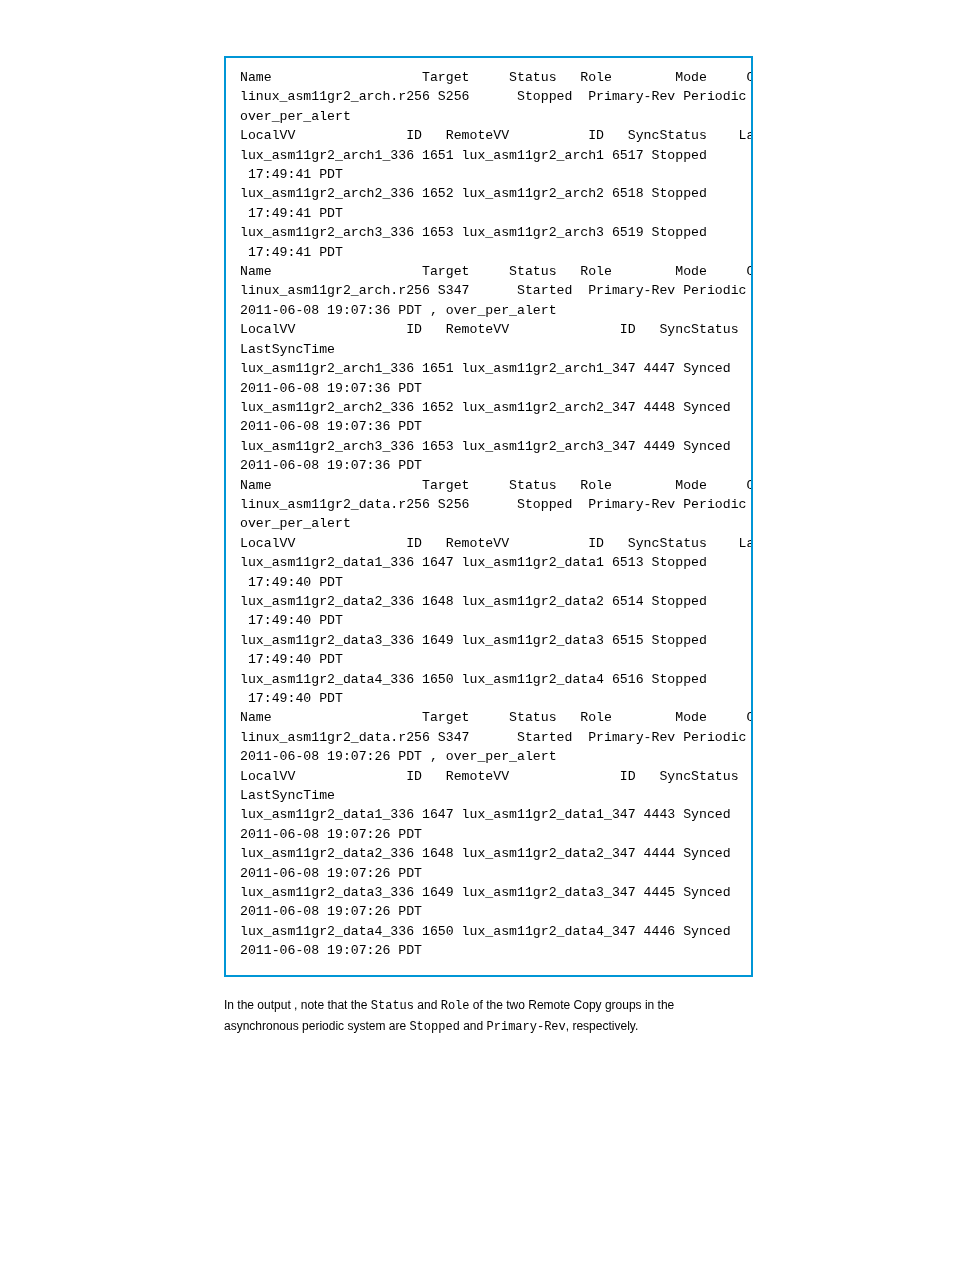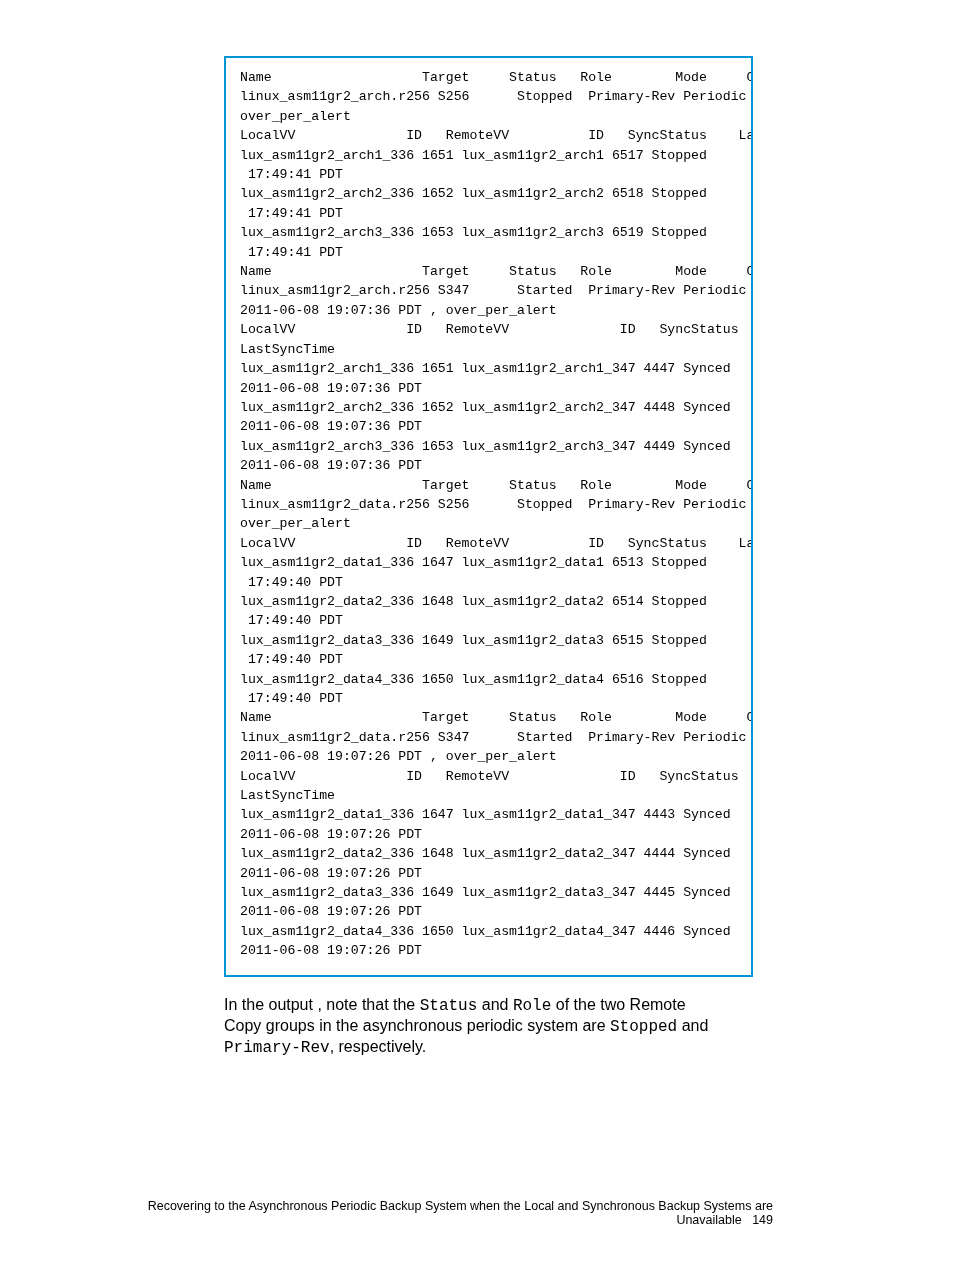--- a/index.html
+++ b/index.html
@@ -28,21 +28,21 @@
     font-size: 13.2px;
     line-height: 19.4px;
     color: #000000;
     overflow: hidden;
   }
   .body-text {
     margin-left: 164px;
     margin-right: 56px;
     margin-top: 18px;
     font-family: Arial, Helvetica, sans-serif;
-    font-size: 16px;
+    font-size: 12px;
     line-height: 20px;
     color: #000000;
   }
   .body-text .mono {
     font-family: "Courier New", Courier, monospace;
   }
   .footer {
     position: absolute;
     bottom: 44px;
     left: 60px;
@@ -102,17 +102,14 @@
 2011-06-08 19:07:26 PDT
 lux_asm11gr2_data3_336 1649 lux_asm11gr2_data3_347 4445 Synced
 2011-06-08 19:07:26 PDT
 lux_asm11gr2_data4_336 1650 lux_asm11gr2_data4_347 4446 Synced
 2011-06-08 19:07:26 PDT</div>
 
   <div class="body-text">
     <span>In the output , note that the </span><span class="mono">Status</span><span> and </span><span class="mono">Role</span><span> of the two Remote Copy groups in the asynchronous periodic system are </span><span class="mono">Stopped</span><span> and </span><span class="mono">Primary-Rev</span><span>, respectively.</span>
   </div>
 
-  <div class="footer">
-    <span>Recovering to the Asynchronous Periodic Backup System when the Local and Synchronous Backup Systems are Unavailable</span>&nbsp;&nbsp;&nbsp;<span>149</span>
-  </div>
 
 </div>
 
 </body></html>

